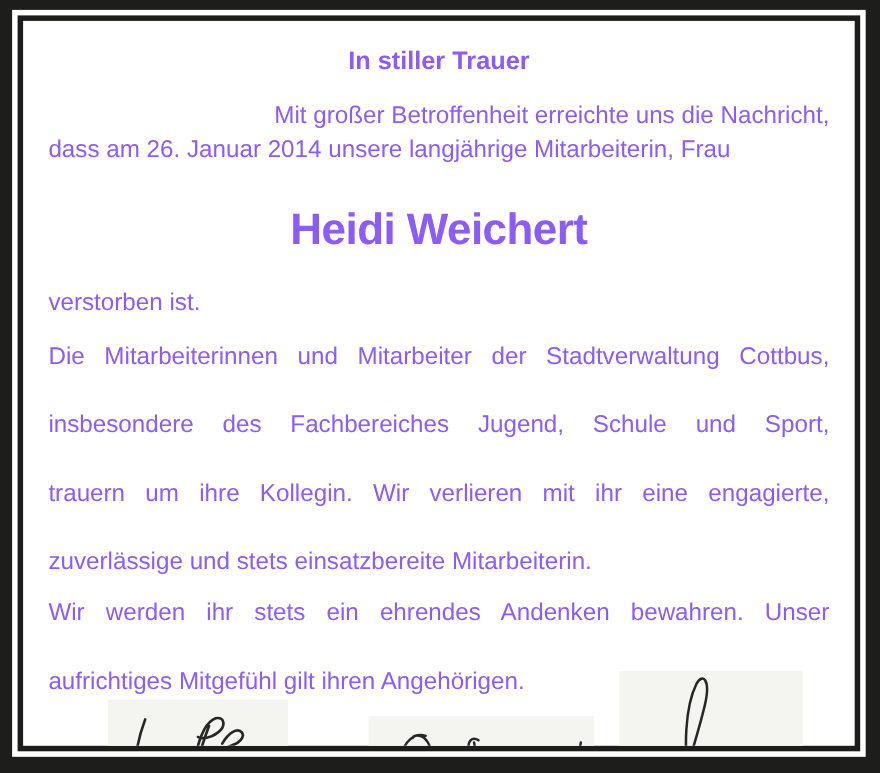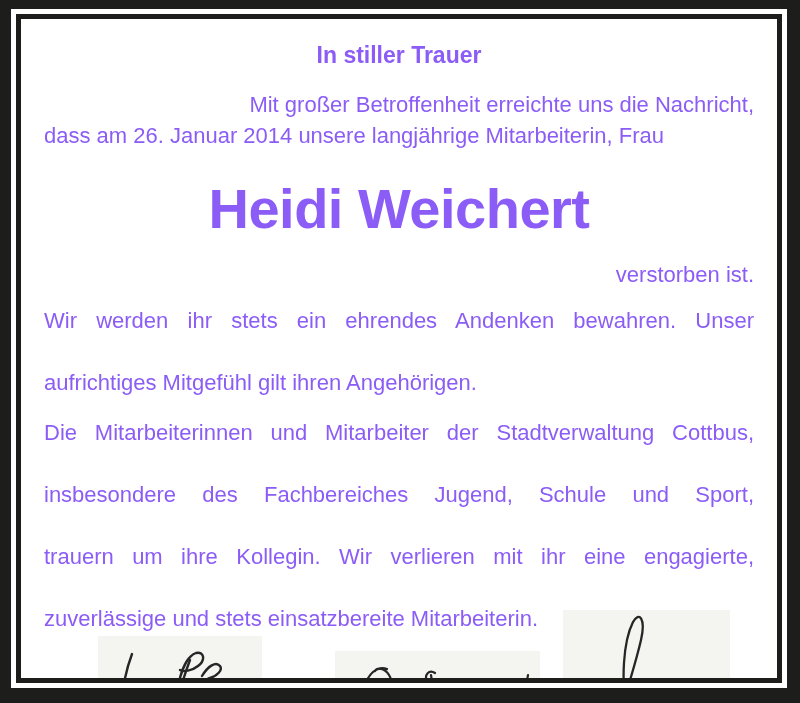--- a/index.html
+++ b/index.html
@@ -39,27 +39,27 @@
   .intro {
     margin-top: 20px;
     text-align: center;
     font-size: 22px;
     line-height: 31px;
   }
   .name {
     margin-top: 27px;
     text-align: center;
     font-weight: bold;
-    font-size: 56px;
+    font-size: 40px;
     line-height: 62px;
     letter-spacing: -0.5px;
   }
   .status {
     margin-top: 21px;
-    text-align: right;
+    text-align: left;
     font-size: 22px;
     line-height: 28px;
   }
   .para {
     font-size: 22px;
     line-height: 31px;
   }
   .tribute    { margin-top: 19px; }
   .condolence { margin-top: 16px; }
   .jline {                              
@@ -87,30 +87,30 @@
 
       <div class="intro">
         <span class="lline" style="text-align:right">Mit großer Betroffenheit erreichte uns die Nachricht,</span>
         <span class="lline" style="text-align:left">dass am 26. Januar 2014 unsere langjährige Mitarbeiterin, Frau</span>
       </div>
 
       <div class="name">Heidi Weichert</div>
 
       <div class="status">verstorben ist.</div>
 
-      <div class="para condolence">
-        <span class="jline">Wir werden ihr stets ein ehrendes Andenken bewahren. Unser</span>
-        <span class="lline">aufrichtiges Mitgefühl gilt ihren Angehörigen.</span>
-      </div>
-
       <div class="para tribute">
         <span class="jline">Die Mitarbeiterinnen und Mitarbeiter der Stadtverwaltung Cottbus,</span>
         <span class="jline">insbesondere des Fachbereiches Jugend, Schule und Sport,</span>
         <span class="jline">trauern um ihre Kollegin. Wir verlieren mit ihr eine engagierte,</span>
         <span class="lline">zuverlässige und stets einsatzbereite Mitarbeiterin.</span>
+      </div>
+
+      <div class="para condolence">
+        <span class="jline">Wir werden ihr stets ein ehrendes Andenken bewahren. Unser</span>
+        <span class="lline">aufrichtiges Mitgefühl gilt ihren Angehörigen.</span>
       </div>
 
       <div class="sig-area">
 
         <div class="sig-patch" style="left:54px; top:2px; width:164px; height:88px;">
           <svg viewBox="0 0 164 88">
             <g fill="none" stroke="#262626" stroke-width="2.4" stroke-linecap="round">
               <path d="M34,18 C28,34 23,56 26,66 C28,72 35,68 37,58 C38,50 34,45 29,49"></path>
               <path d="M26,57 L44,52"></path>
               <path d="M44,58 C43,64 47,67 51,62 C53,59 54,56 54,55 C53,60 55,65 60,62"></path>

